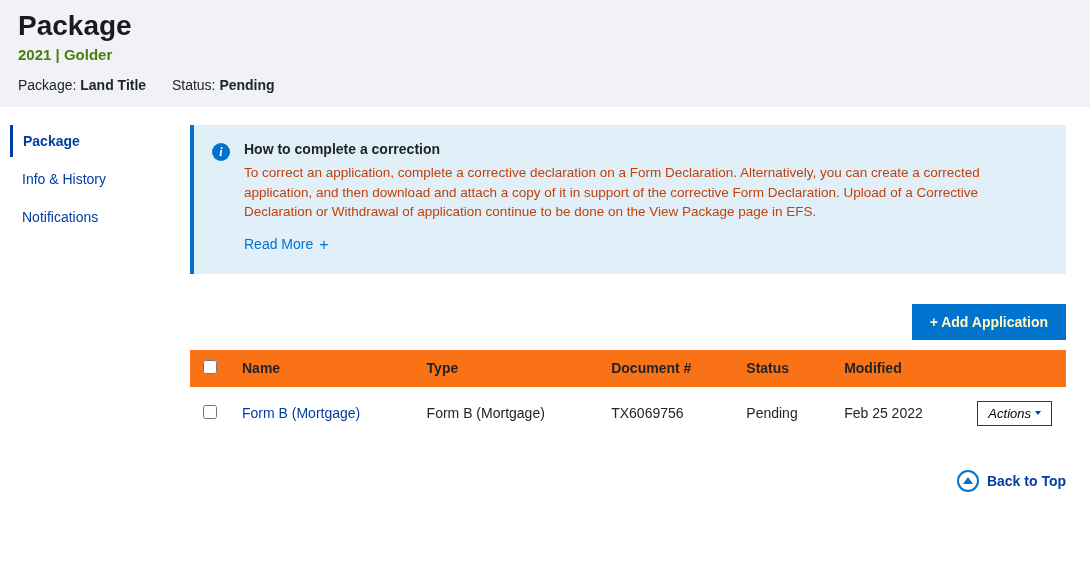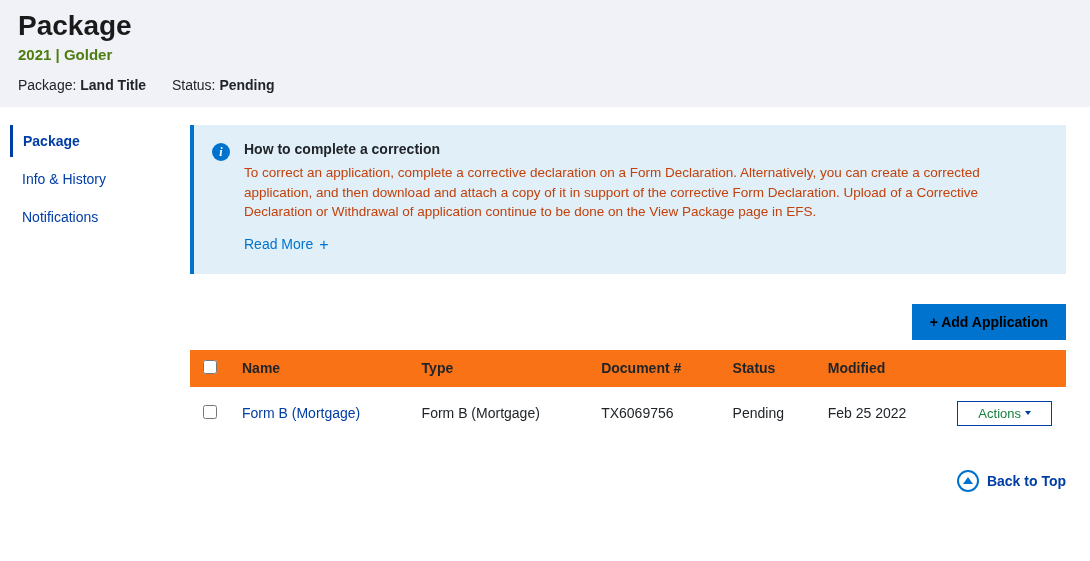--- a/index.html
+++ b/index.html
@@ -31,30 +31,30 @@
   .main { flex: 1; padding-right: 24px; }
   
   .info-box { background: #e1f0f8; border-left: 4px solid #0073cf; padding: 16px 20px 20px 18px; display: flex; gap: 14px; }
   .info-icon { width: 18px; height: 18px; border-radius: 50%; background: #0073cf; color: #fff; font-weight: 700; font-size: 12px; display: flex; align-items: center; justify-content: center; flex-shrink: 0; margin-top: 2px; font-style: italic; font-family: Georgia, serif; }
   .info-title { font-weight: 700; margin-bottom: 6px; }
   .info-body { font-size: 13.5px; line-height: 1.45; font-weight: 400; color: #c2410c; }
   .read-more { color: #0073cf; margin-top: 14px; cursor: pointer; font-weight: 500; display: inline-flex; align-items: flex-start; gap: 6px; }
   .plus { font-weight: 400; font-size: 16px; }
   
   .table-actions { display: flex; justify-content: flex-end; margin-top: 30px; margin-bottom: 10px; }
-  .btn-primary { background: #0073cf; color: #000000; border: none; padding: 10px 18px; font-weight: 600; cursor: pointer; font-size: 14px; }
+  .btn-primary { background: #0073cf; color: #fef9c3; border: none; padding: 10px 18px; font-weight: 600; cursor: pointer; font-size: 14px; }
   
   .tbl { width: 100%; border-collapse: collapse; }
   .tbl th { background: #f97316; text-align: left; font-weight: 700; padding: 10px 12px; font-size: 14px; }
   .tbl td { padding: 14px 12px; font-size: 14px; vertical-align: middle; }
   .tbl .chk { width: 40px; text-align: center; }
   .tbl .act { width: 100px; text-align: right; padding-right: 14px; }
   .name-link { color: #003da5; cursor: pointer; }
   .status-dot { width: 11px; height: 11px; border-radius: 50%; background: #28a745; display: inline-block; margin-left: 4px; vertical-align: middle; }
-  .btn-action { border: 1px solid #003da5; color: #15803d; background: #fff; padding: 4px 20px; cursor: pointer; font-size: 13px; display: inline-flex; align-items: center; }
+  .btn-action { border: 1px solid #003da5; color: #000000; background: #fff; padding: 4px 10px; cursor: pointer; font-size: 13px; display: inline-flex; align-items: center; font-style: italic; }
   
   .row-highlight { background: #fff9c4; outline: 2px solid #e53935; outline-offset: -1px; }
   
   .footer { display: flex; justify-content: flex-end; padding: 30px 24px 20px; align-items: center; gap: 8px; }
   .back-top { color: #003da5; font-weight: 700; cursor: pointer; display: flex; align-items: center; gap: 8px; }
   .up-circle { width: 22px; height: 22px; border-radius: 50%; border: 2.5px solid #0073cf; display: flex; align-items: center; justify-content: center; }
   .up-arrow { width: 0; height: 0; border-left: 5px solid transparent; border-right: 5px solid transparent; border-bottom: 7px solid #0073cf; }
   input[type="checkbox"] { width:14px; height:14px; cursor:pointer; }
 </style>
 </head>

